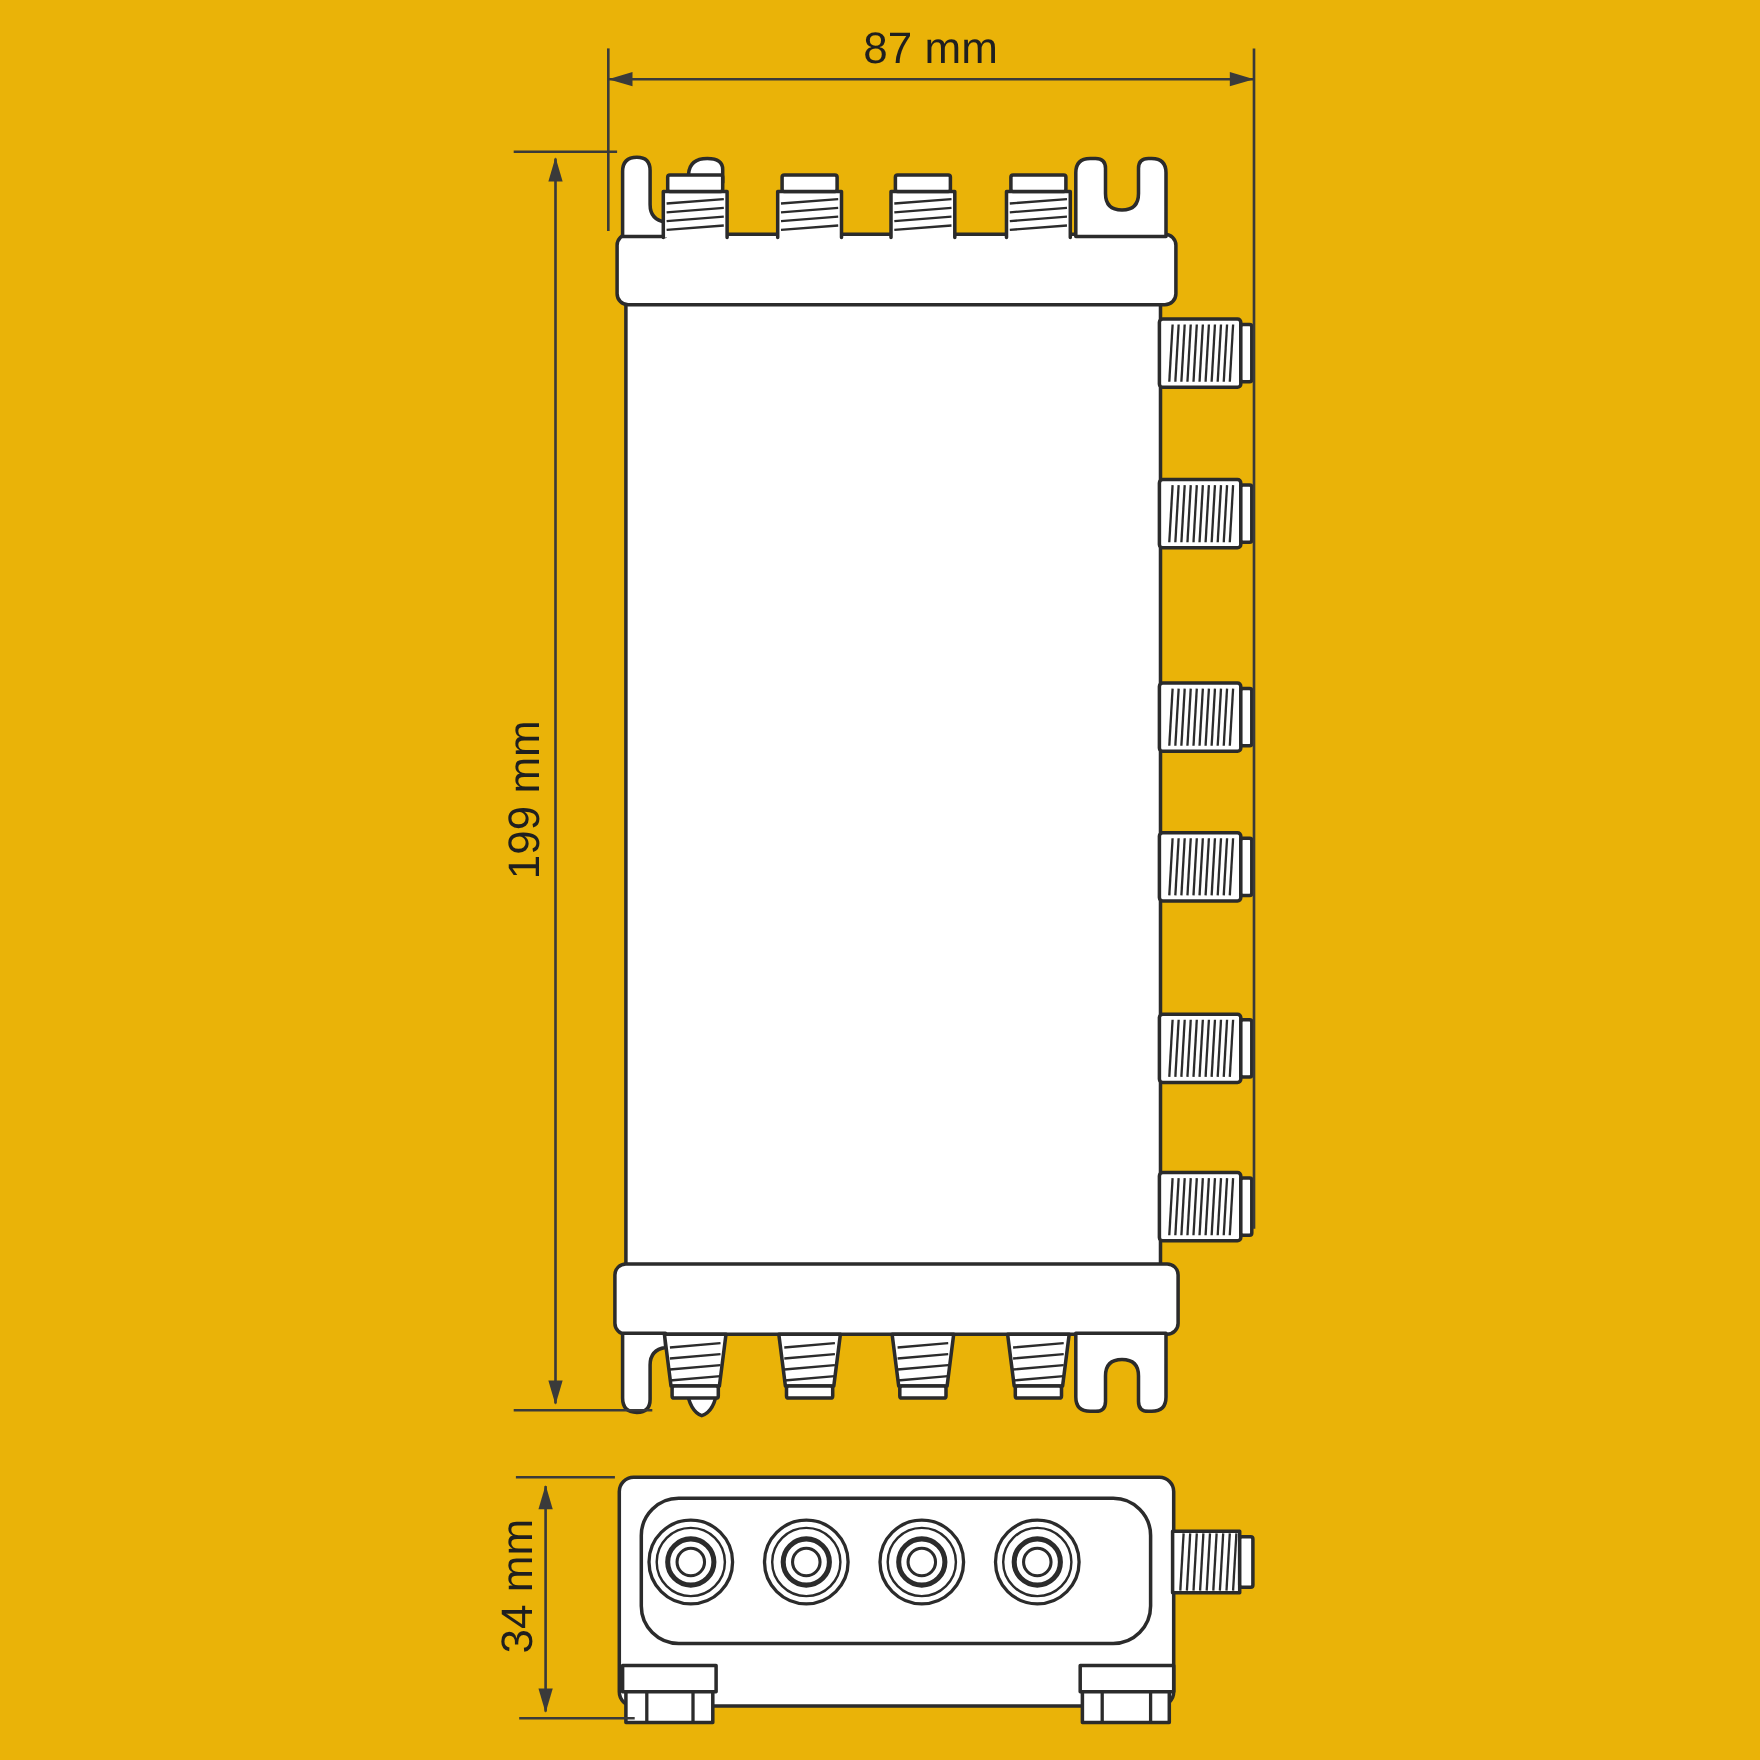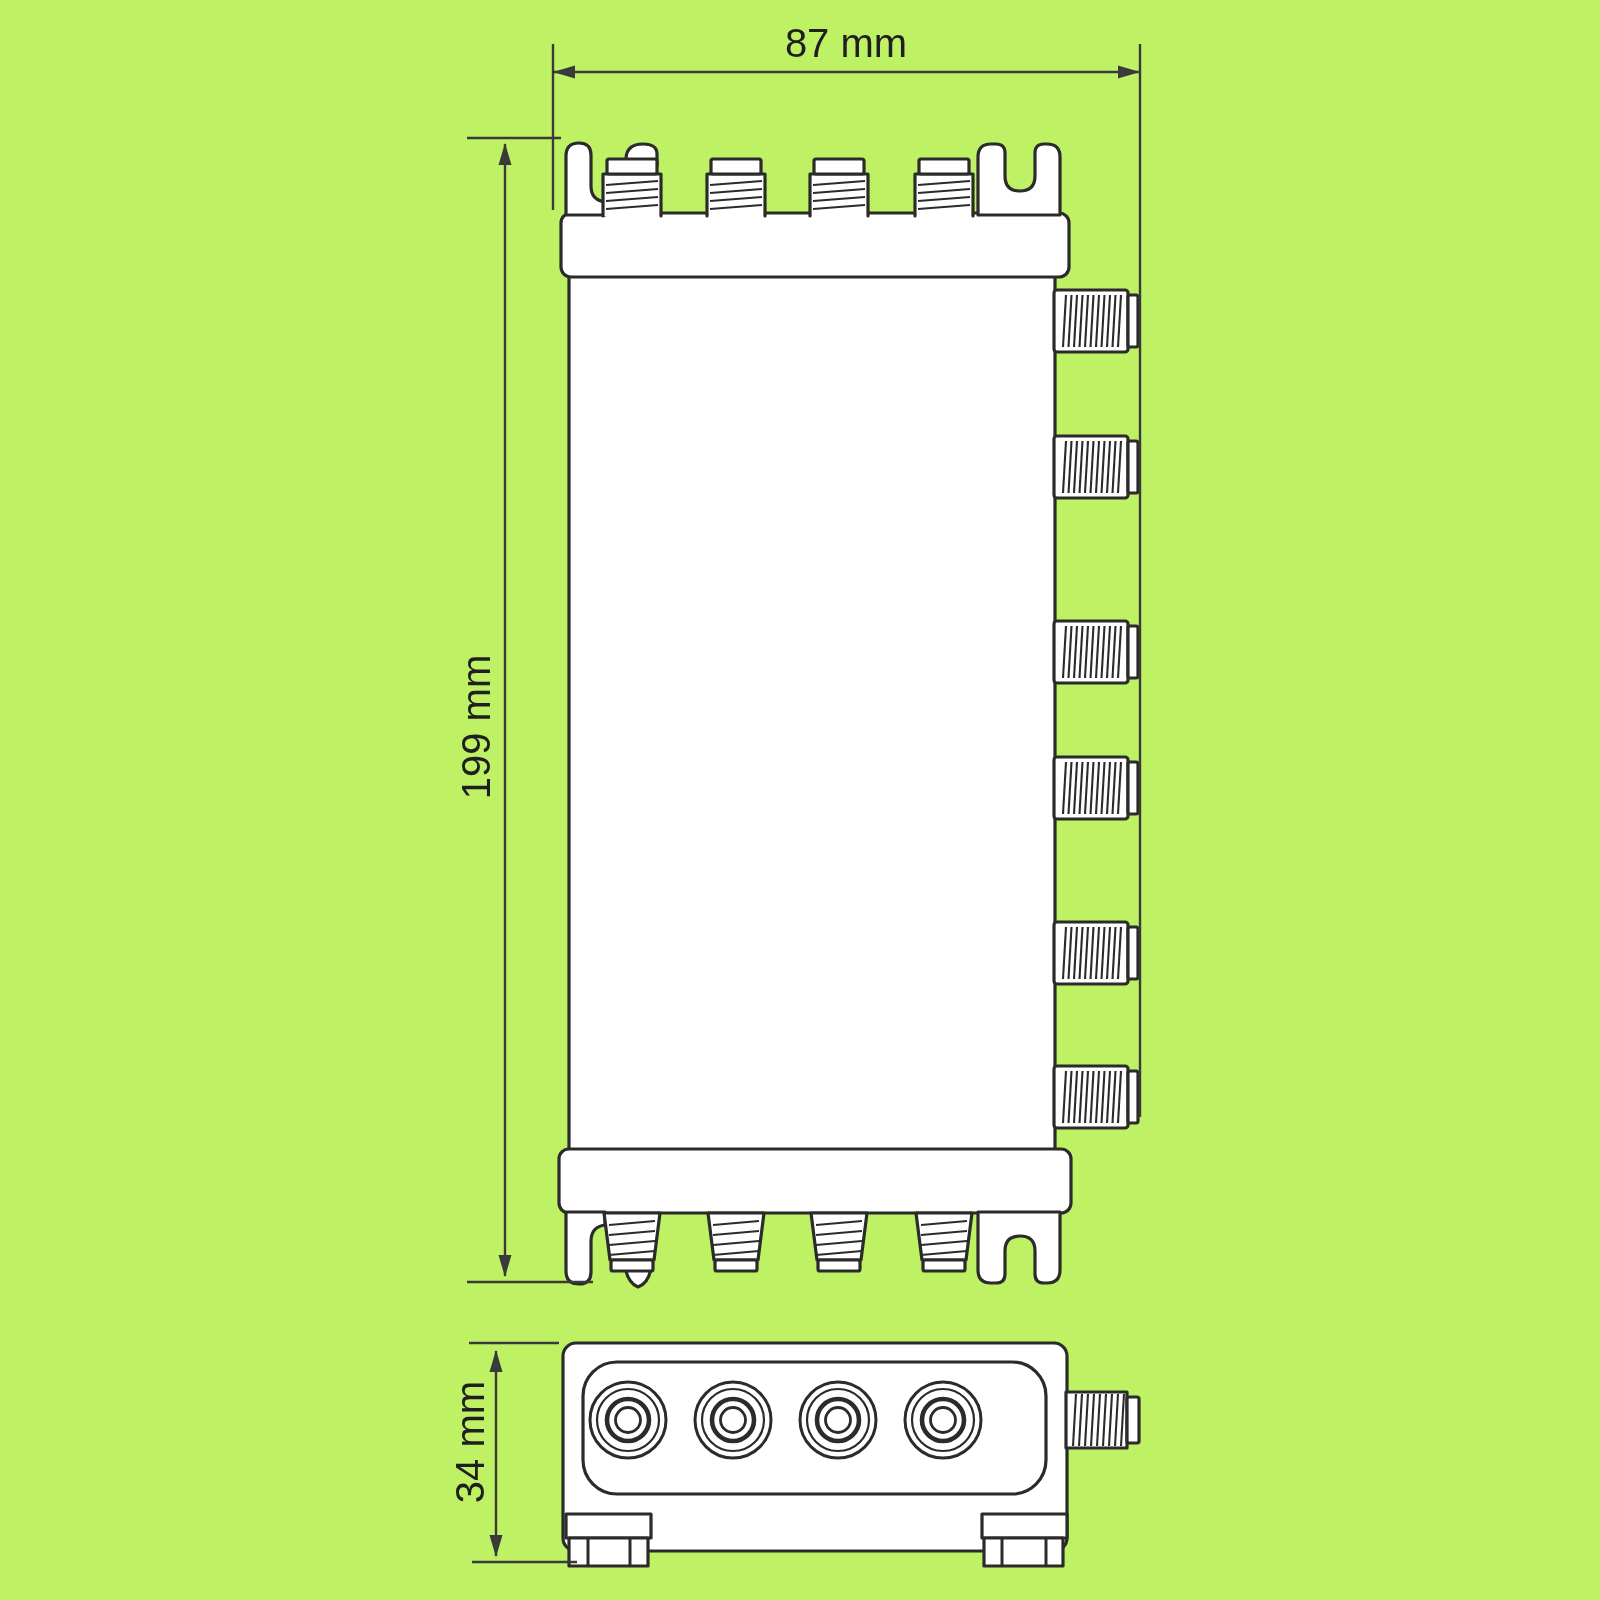--- a/index.html
+++ b/index.html
@@ -1,17 +1,17 @@
 <!DOCTYPE html>
 <html style="--line: #2b2b2b; --dim: #3a3a3a;"><head>
 <meta charset="utf-8">
 <style>
   :root{ --line:#2b2b2b; --dim:#3a3a3a; }
   html,body{ margin:0; padding:0; background:#ffffff; }
-  .stage{ position:relative; width:1600px; height:1600px; background:#bef264; overflow:hidden; }
+  .stage{ position:relative; width:1600px; height:1600px; background:#eab308; overflow:hidden; }
   svg{ display:block; }
   .outline{ fill:#ffffff; stroke:var(--line); stroke-width:3.2; stroke-linejoin:round; }
   .openfill{ fill:#ffffff; stroke:var(--line); stroke-width:3.2; stroke-linejoin:round; stroke-linecap:round; }
   .thread{ fill:none; stroke:var(--line); stroke-width:2.1; stroke-linecap:butt; }
   .edge{ fill:none; stroke:var(--line); stroke-width:3; }
   .circ{ fill:none; stroke:var(--line); }
   .dimline{ fill:none; stroke:var(--dim); stroke-width:2.4; }
   .dimarrow{ fill:var(--dim); stroke:none; }
   .dimtext{ font-family:"Liberation Sans", sans-serif; font-size:40px; fill:#1f1f1f; }
 </style>

